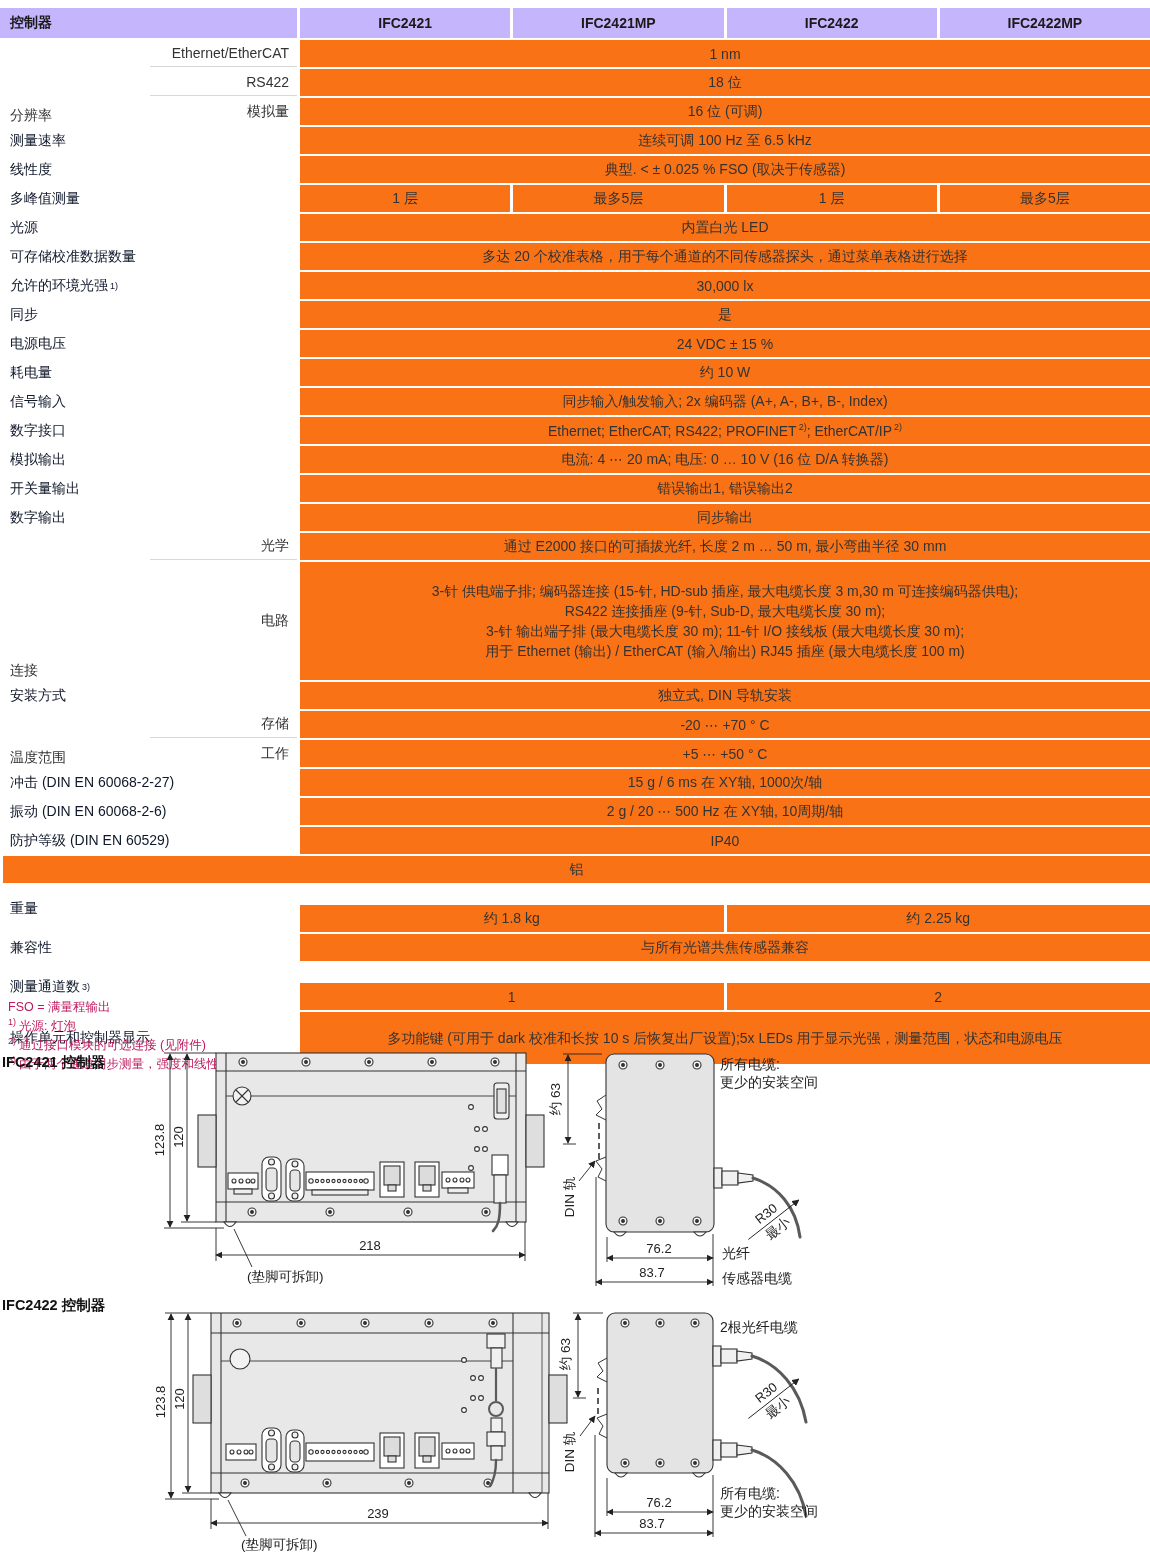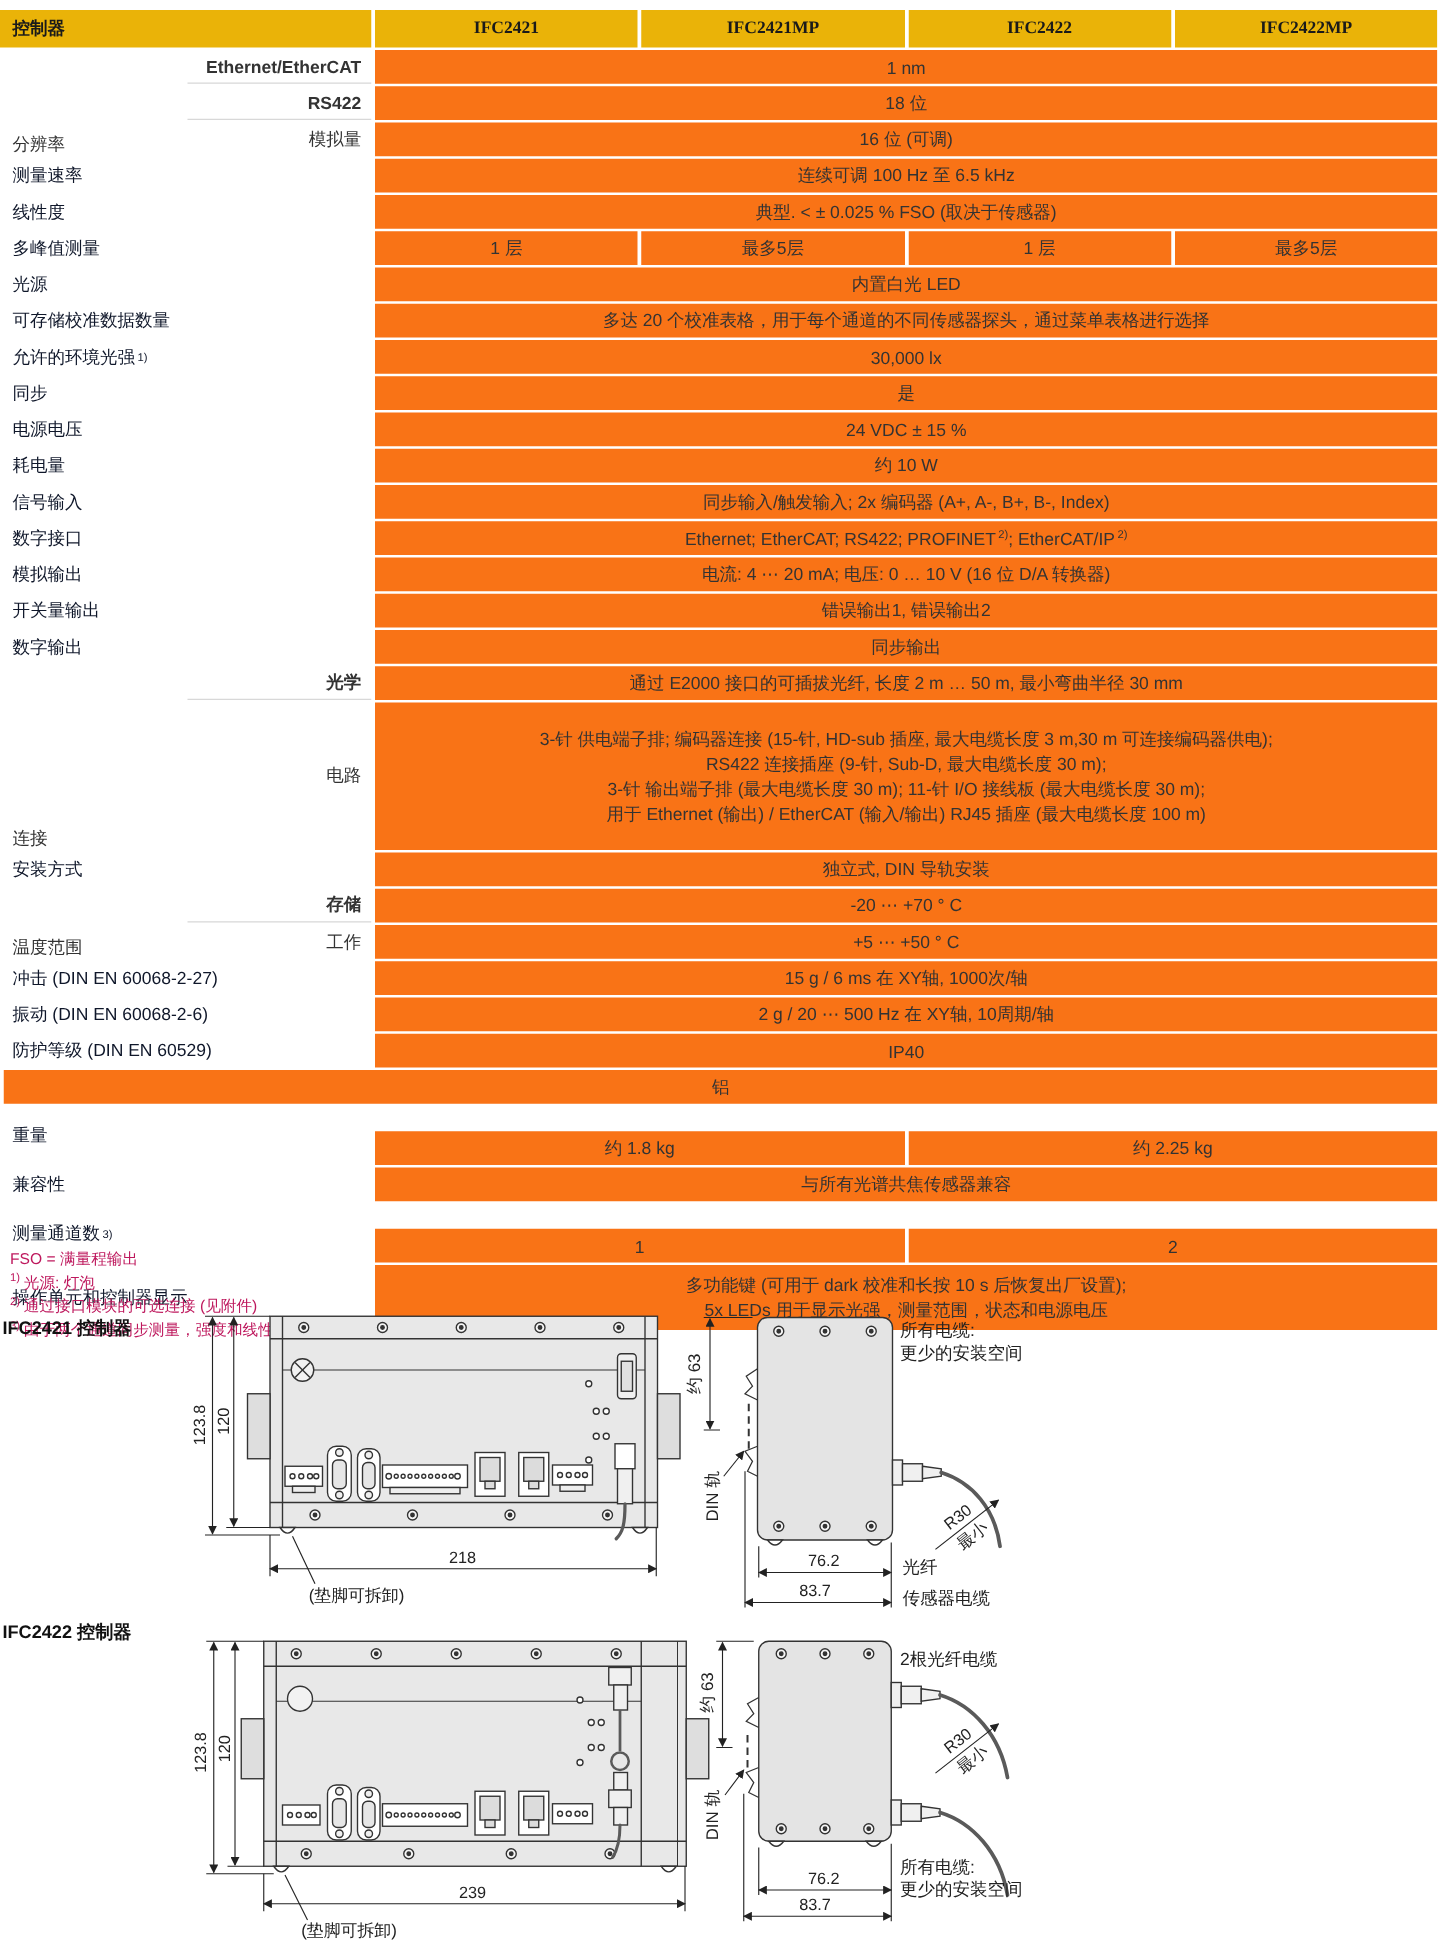--- a/index.html
+++ b/index.html
@@ -4,22 +4,22 @@
 <style>
   html,body { margin:0; padding:0; background:#fff; }
   .page {
     position:relative; width:1150px; height:1554px; background:#ffffff;
     font-family:"Liberation Sans","DejaVu Sans",sans-serif; color:#333;
     overflow:hidden;
   }
   .spec-table { position:absolute; top:8px; left:0; width:1150px; }
   .row { display:flex; margin-bottom:2px; }
   .hcell {
-    background:#eab308; min-height:30px; display:flex; align-items:center;
-    justify-content:center; font-weight:bold; font-size:14px; color:#1a1a1a;font-family:Liberation Serif, serif;
+    background:#c4b5fd; min-height:30px; display:flex; align-items:center;
+    justify-content:center; font-weight:bold; font-size:14px; color:#1a1a1a;
   }
   .hcell.first { width:297px; justify-content:flex-start; padding-left:10px; box-sizing:border-box; }
   .hcell.col { flex:1; margin-left:3px; }
   .lbl {
     width:297px; background:#fff; display:flex; align-items:center;
     padding-left:10px; box-sizing:border-box; font-size:14px; color:#0f172a;text-align:right;
   }
   .val {
     background:#f97316; display:flex; align-items:center; justify-content:center;
     text-align:center; font-size:14px; min-height:27px; color:#333;
@@ -32,23 +32,23 @@
     padding-left:10px; box-sizing:border-box; font-size:14px;
   }
   .gsub { flex:1; display:flex; flex-direction:column; }
   .gsubrow { display:flex; margin-bottom:2px; }
   .gsubrow:last-child { margin-bottom:0; }
   .row.group { margin-bottom:2px; }
   .sublbl {
     width:147px; display:flex; align-items:center; justify-content:flex-end;
     padding-right:8px; box-sizing:border-box; font-size:14px; background:#fff;
   }
-  .gsubrow.sep .sublbl { border-bottom:1px solid #d8d8d8;font-weight:bold; }
+  .gsubrow.sep .sublbl { border-bottom:1px solid #d8d8d8; }
   .val.multiline { flex-direction:column; justify-content:center; padding:19px 0; line-height:20px; }
-  .val.twolines { flex-direction:column; justify-content:center; padding:4px 0; line-height:20px; min-height:44px; }
+  .val.twolines { flex-direction:row; justify-content:center; padding:4px 0; line-height:20px; min-height:44px; }
   sup.fmark { font-size:9px; vertical-align:super; line-height:0; margin-left:2px; }
   .footnotes { position:absolute; left:8px; top:1000px; font-size:12.5px; line-height:15px; color:#be185d; }
   .footnotes .fline { margin-bottom:0; }
   .footnotes sup { font-size:9px; margin-right:3px; }
   svg text { fill:#222; }
   svg .dimtxt { font-size:13px; }
   svg .cjk { font-size:13.5px; }
   svg .note { font-size:14px; }
   svg .figtitle { font-size:14.5px; font-weight:bold; fill:#111; }
 </style>

